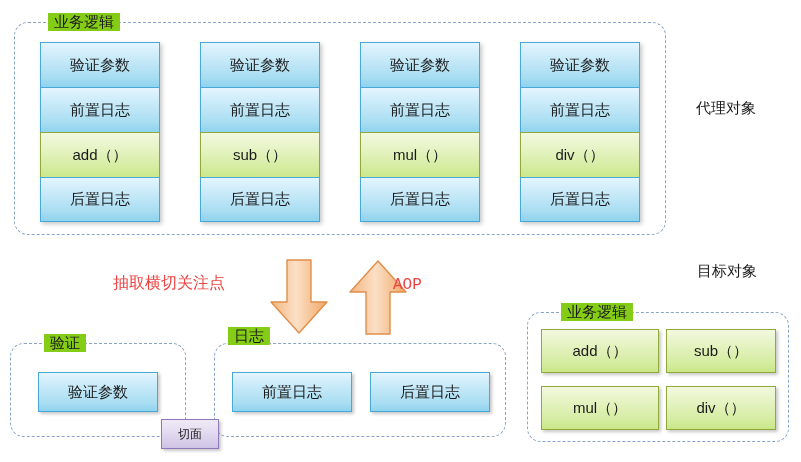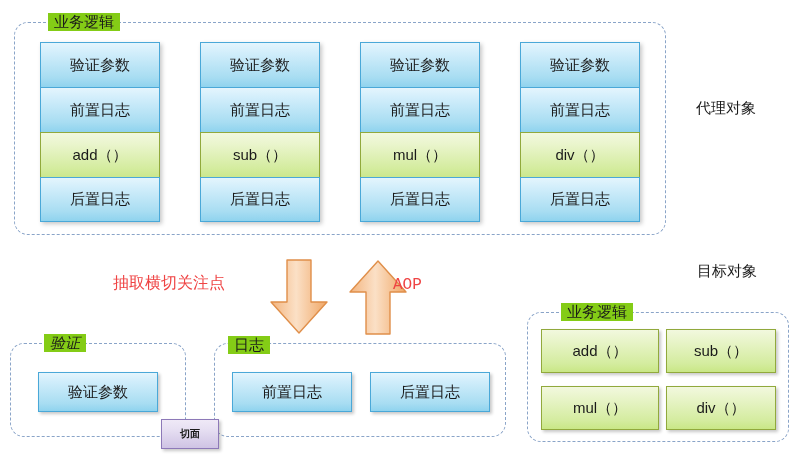--- a/index.html
+++ b/index.html
@@ -101,26 +101,25 @@
     box-shadow: 2px 2px 3px rgba(0,0,0,0.22);
   }
 
   
   .badge-aspect {
     position: absolute;
     box-sizing: border-box;
     display: flex;
     align-items: center;
     justify-content: center;
-    font-size: 10px;
+    font-size: 12px;
     white-space: nowrap;
     background: linear-gradient(to bottom, #efe9f7 0%, #e6dff2 35%, #cfc3e4 100%);
     border: 1px solid #8d79b8;
     box-shadow: 2px 2px 3px rgba(0,0,0,0.22);
-    font-weight: bold;
   }
 
   
   .arrow { position: absolute; }
   .arrow svg { display: block; }
 
   
   .mid-label {
     position: absolute;
     font-size: 16px;
@@ -189,25 +188,25 @@
         <stop offset="100%" stop-color="#f0a766"></stop>
       </linearGradient>
     </defs>
     <path d="M31,3 L59,34 L43,34 L43,76 L19,76 L19,34 L3,34 Z" fill="url(#gradUp)" stroke="#e08f4a" stroke-width="1.4" stroke-linejoin="round"></path>
   </svg>
 </div>
 
 <div class="mid-label" style="left:393px; top:276px;">AOP</div>
 
 <div class="group-box" style="left:10px; top:343px; width:176px; height:94px;"></div>
-<div class="group-label" style="left:44px; top:334px;font-style:italic;">验证</div>
+<div class="group-label" style="left:44px; top:334px;">验证</div>
 <div class="box-blue" style="left:38px; top:372px; width:120px; height:40px;">验证参数</div>
 
 <div class="group-box" style="left:214px; top:343px; width:292px; height:94px;"></div>
-<div class="group-label" style="left:228px; top:336px;text-align:center;">日志</div>
+<div class="group-label" style="left:228px; top:327px;text-align:center;">日志</div>
 <div class="box-blue" style="left:232px; top:372px; width:120px; height:40px;">前置日志</div>
 <div class="box-blue" style="left:370px; top:372px; width:120px; height:40px;">后置日志</div>
 
 <div class="badge-aspect" style="left:161px; top:419px; width:58px; height:30px;">切面</div>
 
 <div class="outer-label" style="left:697px; top:262px;">目标对象</div>
 
 <div class="group-box" style="left:527px; top:312px; width:262px; height:130px;"></div>
 <div class="group-label" style="left:561px; top:303px;">业务逻辑</div>
 

